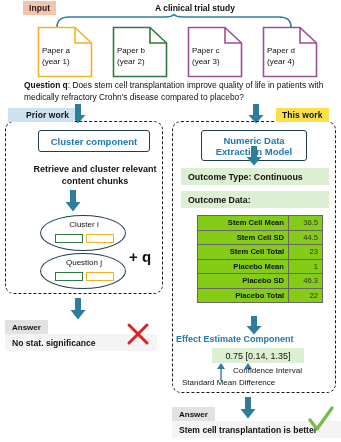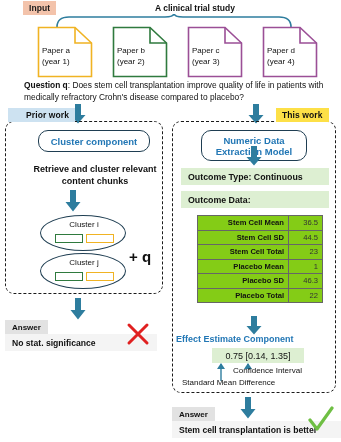--- a/index.html
+++ b/index.html
@@ -51,21 +51,21 @@
   
   .panel{
     position:absolute;border:1.6px dashed #1a1a1a;border-radius:9px;
     box-sizing:border-box;background:transparent;
   }
   .panel-left{left:5px;top:121px;width:158px;height:173px;}
   .panel-right{left:172px;top:121px;width:164px;height:272px;}
 
   
   .comp{
-    position:absolute;border:1.4px solid #1F3E52;border-radius:10px;
+    position:absolute;border:1.4px solid #1F3E52;border-radius:3px;
     color:#2277B5;font-weight:bold;text-align:center;
     display:flex;align-items:center;justify-content:center;
     background:#fff;box-sizing:border-box;
   }
   .comp-cluster{left:38px;top:130px;width:112px;height:22px;font-size:9.5px;}
   .comp-numeric{left:201px;top:130px;width:106px;height:31px;font-size:9.5px;line-height:11px;}
 
   .retrieve{
     position:absolute;left:25px;top:164px;width:140px;text-align:center;
     font-size:9px;line-height:11.5px;font-weight:bold;color:#111;
@@ -224,21 +224,21 @@
     <path d="M5 0 H11 V12 H15.5 L8 21.5 L0.5 12 H5 Z" fill="#2E7D9E"></path>
   </svg>
 
   <div class="ellipse ell1">
     <div class="ell-label">Cluster i</div>
     <div class="chunk chunk-g"></div>
     <div class="chunk chunk-y"></div>
   </div>
 
   <div class="ellipse ell2">
-    <div class="ell-label">Cluster j</div>
+    <div class="ell-label">Question j</div>
     <div class="chunk chunk-g"></div>
     <div class="chunk chunk-y"></div>
   </div>
 
   <div class="plusq">+ q</div>
 
   <svg class="tarrow" style="left:70px;top:298px;" width="16" height="22" viewBox="0 0 16 22">
     <path d="M5 0 H11 V12 H15.5 L8 21.5 L0.5 12 H5 Z" fill="#2E7D9E"></path>
   </svg>
 

